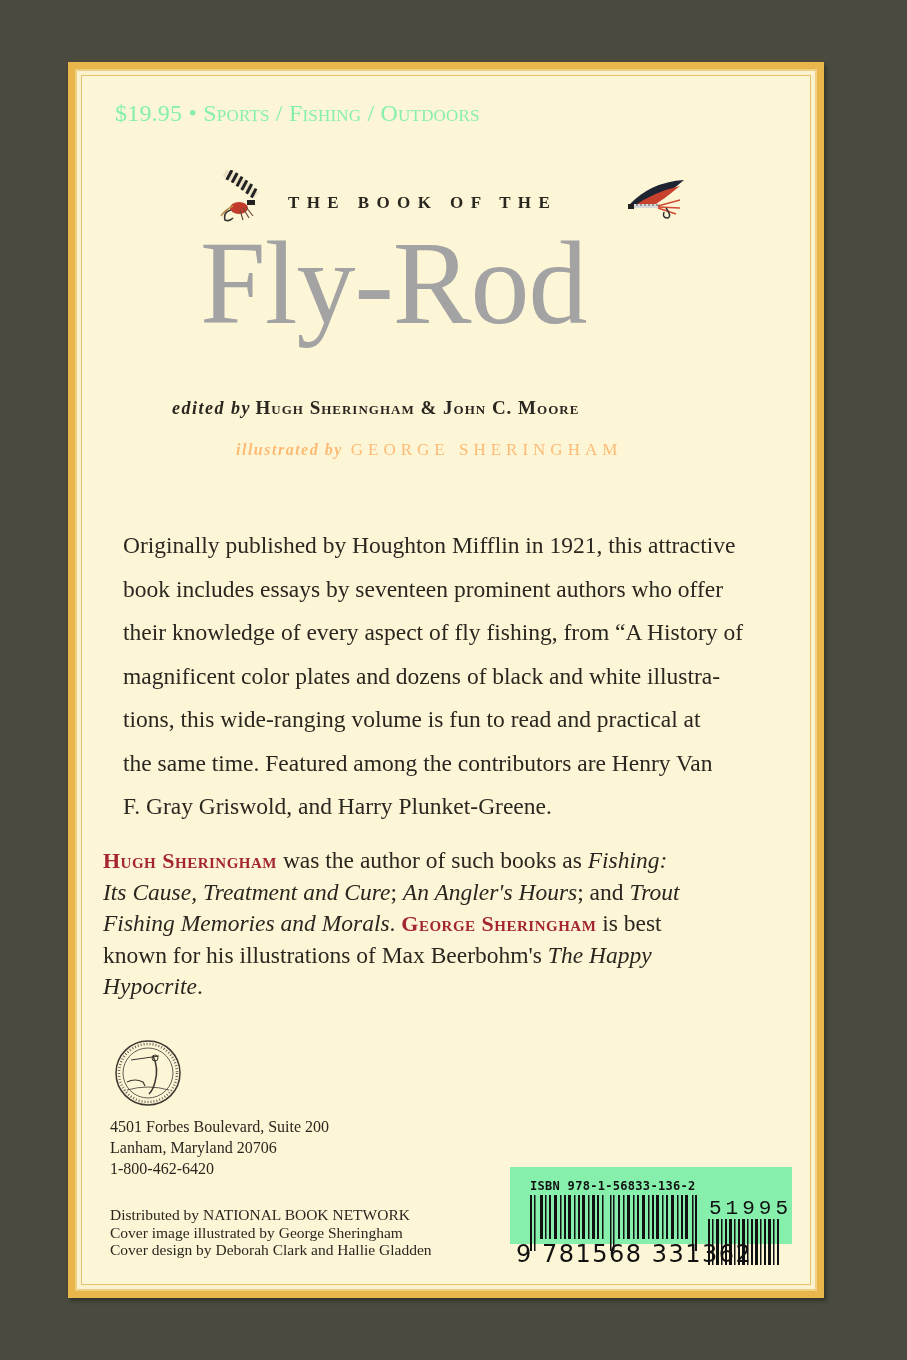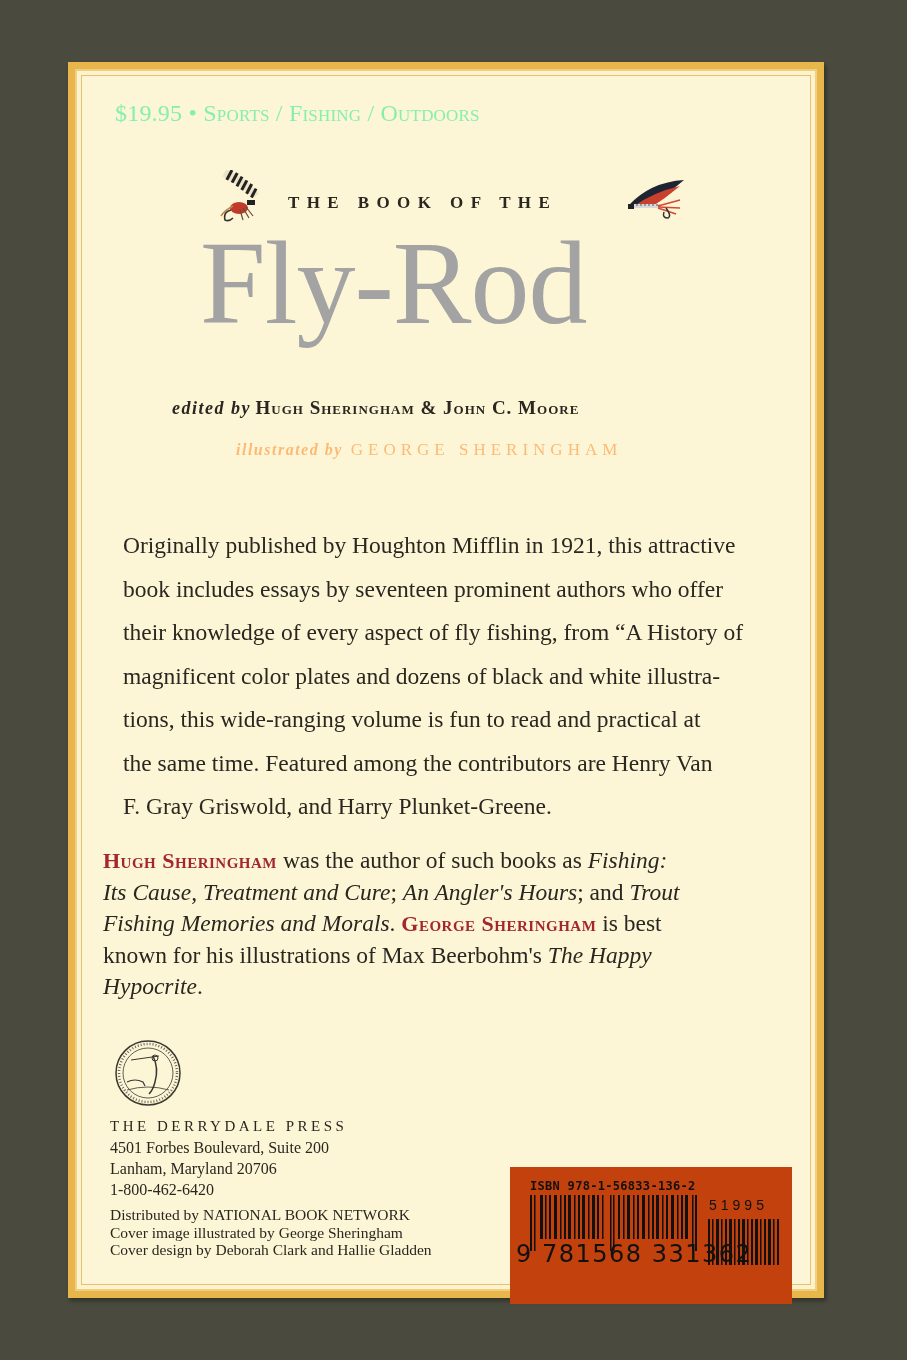--- a/index.html
+++ b/index.html
@@ -93,33 +93,33 @@
     .publisher .pname { letter-spacing: 3.5px; font-size: 15px; }
     .publisher div { white-space: nowrap; }
     .credits {
       left: 110px; top: 1206px;
       font-size: 15.5px; line-height: 17.5px;
       color: #2a2620;
     }
     .credits div { white-space: nowrap; }
 
     .barcode-box {
-      left: 510px; top: 1167px; width: 282px; height: 137px;
-      background: #c2410c;
+      left: 510px; top: 1167px; width: 282px; height: 77px;
+      background: #86efac;
     }
     .isbn-label {
       position: absolute; left: 20px; top: 12px;
       font-family: "DejaVu Sans Mono", "Liberation Mono", monospace;
       font-size: 12px; font-weight: bold; color: #111;
       letter-spacing: 0.3px;
     }
     .price-code {
       position: absolute; left: 199px; top: 30px;
-      font-family: Liberation Sans, sans-serif;
-      font-size: 14px; color: #111; letter-spacing: 4px;
+      font-family: Liberation Mono, monospace;
+      font-size: 21px; color: #111; letter-spacing: 4px;
     }
     .bars { position: absolute; }
     .ean-digits {
       position: absolute; left: 6px; top: 73px;
       font-family: "DejaVu Sans", sans-serif;
       font-size: 24px; color: #111; letter-spacing: 1.5px;
       background: transparent;
     }
   </style>
 </head>
@@ -203,21 +203,20 @@
   <circle cx="35" cy="35" r="25" fill="none" stroke="#3a3630" stroke-width="0.8"></circle>
   <circle cx="35" cy="35" r="29" fill="none" stroke="#6b655a" stroke-width="2.5" stroke-dasharray="1 2"></circle>
   <path d="M18 22 L46 18" stroke="#3a3630" stroke-width="1"></path>
   <path d="M40 18 Q46 30 42 44 Q40 52 36 56" stroke="#3a3630" stroke-width="1.5" fill="none"></path>
   <circle cx="42" cy="20" r="3" fill="none" stroke="#3a3630" stroke-width="1"></circle>
   <path d="M14 44 Q22 40 30 44 L32 48" stroke="#3a3630" stroke-width="1.2" fill="none"></path>
   <path d="M14 52 Q35 46 56 52" stroke="#3a3630" stroke-width="0.8" fill="none"></path>
 </svg>
 
 <div class="abs publisher">
-  <div class="pname">THE DERRYDALE PRESS</div>
   <div>4501 Forbes Boulevard, Suite 200</div>
   <div>Lanham, Maryland 20706</div>
   <div>1-800-462-6420</div>
 </div>
 
 <div class="abs credits">
   <div>Distributed by NATIONAL BOOK NETWORK</div>
   <div>Cover image illustrated by George Sheringham</div>
   <div>Cover design by Deborah Clark and Hallie Gladden</div>
 </div>

